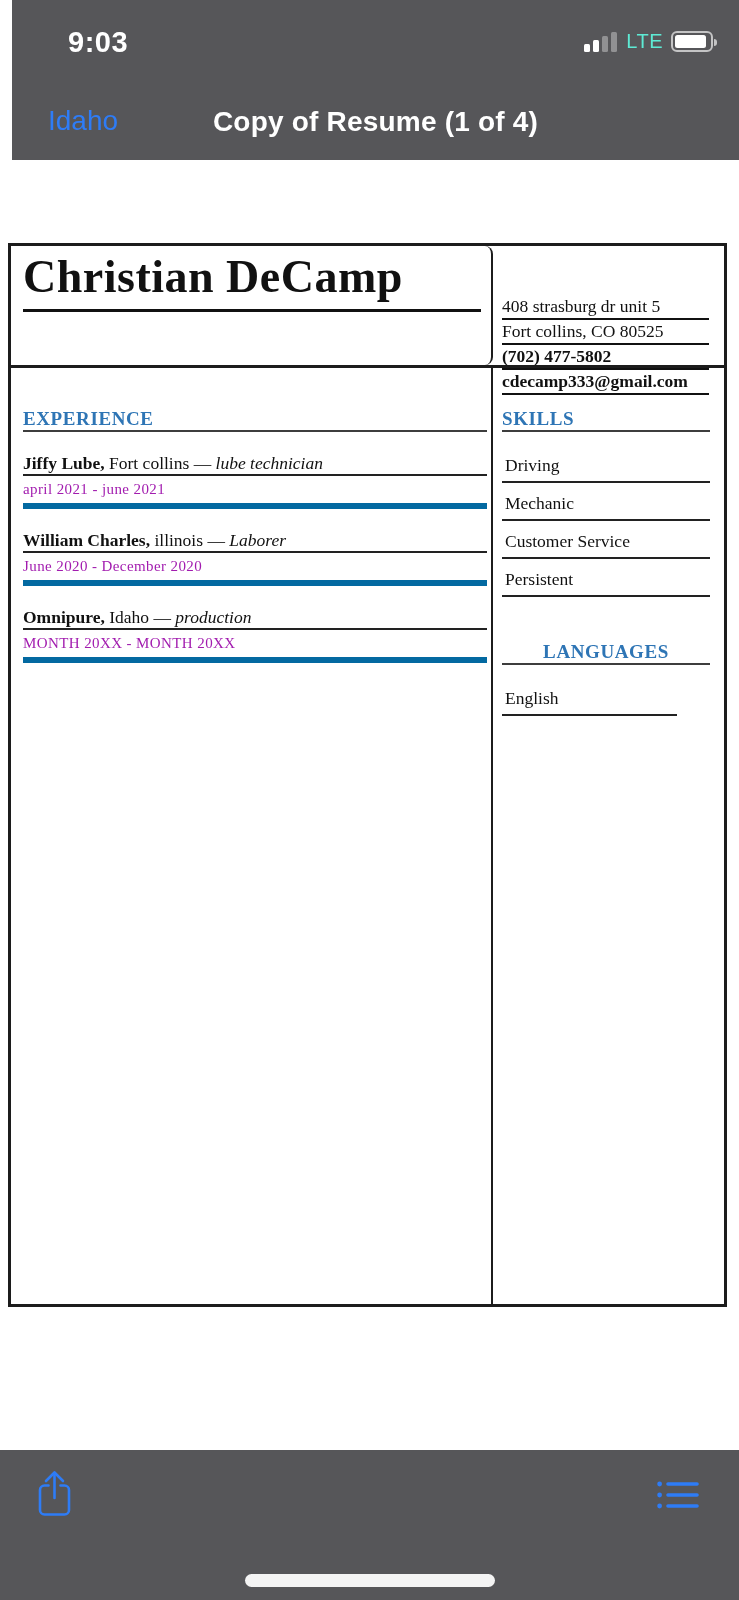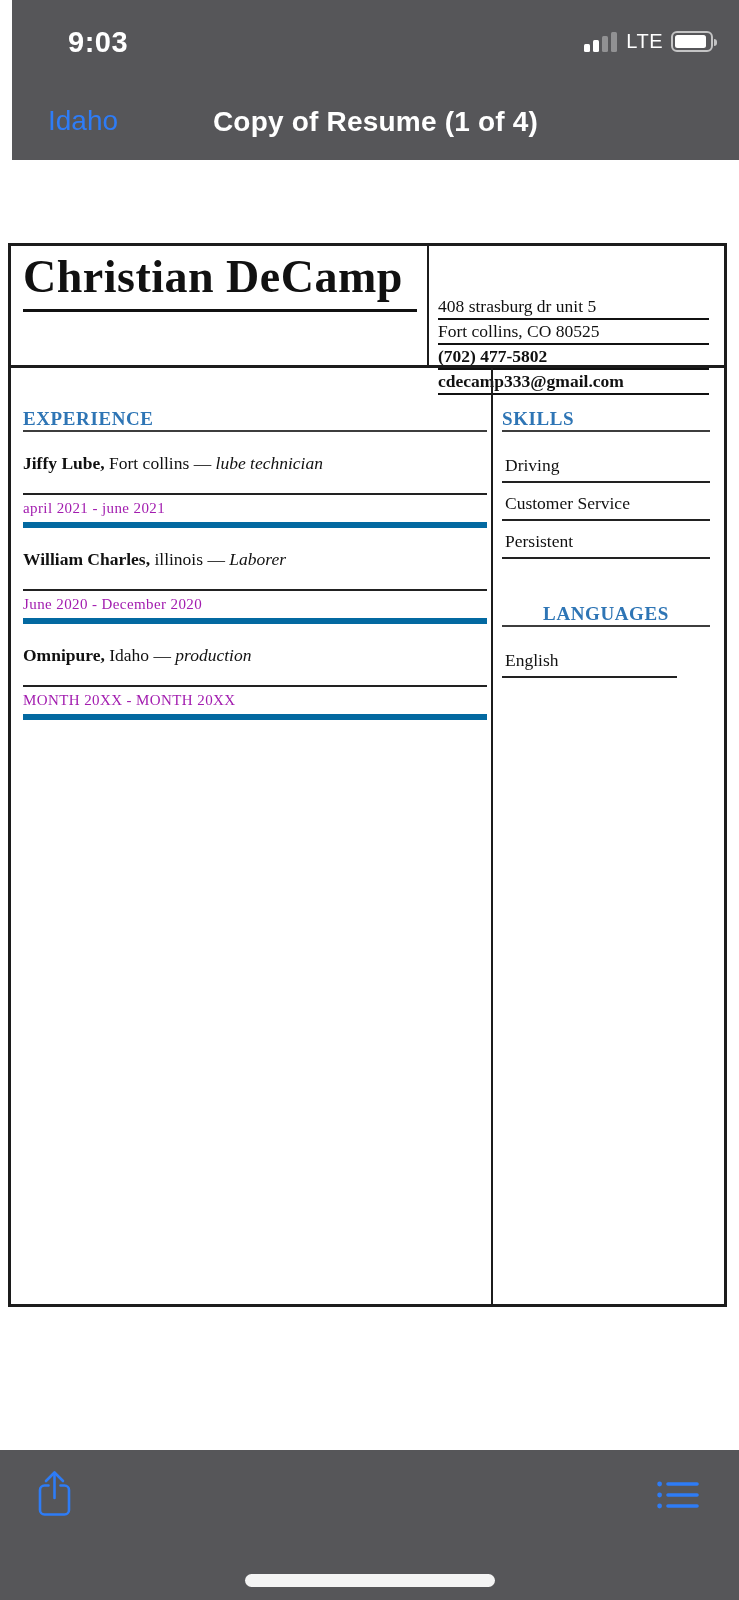--- a/index.html
+++ b/index.html
@@ -20,21 +20,21 @@
   }
   .time {
     position: absolute; left: 56px; top: 26px;
     color: #ffffff; font-size: 29px; font-weight: 700; letter-spacing: 0.5px;
   }
   .status-icons {
     position: absolute; right: 26px; top: 30px;
     display: flex; align-items: center; gap: 8px;
   }
   .signal-svg { display: block; }
-  .network-label { color: #ffffff; font-size: 20px; font-weight: 500; letter-spacing: 0.5px; }
+  .network-label { color: #5eead4; font-size: 20px; font-weight: 500; letter-spacing: 0.5px; }
   .battery {
     position: relative; width: 42px; height: 21px;
     border: 2px solid rgba(255,255,255,0.65); border-radius: 6px;
     padding: 2px;
   }
   .battery-fill { width: 90%; height: 100%; background: #ffffff; border-radius: 2.5px; }
   .battery-nub {
     position: absolute; right: -6px; top: 6px;
     width: 3px; height: 7px; background: rgba(255,255,255,0.65);
     border-radius: 0 3px 3px 0;
@@ -59,21 +59,21 @@
   .page {
     position: absolute; left: 8px; top: 83px;
     width: 719px; height: 1064px;
     border: 3px solid #1c1c1c;
     background: #fff;
     display: flex; flex-direction: column;
     font-family: "Liberation Serif", serif;
     color: #111;
   }
   .page-header { display: flex; height: 122px; border-bottom: 3px solid #1c1c1c; }
-  .name-cell { width: 418px; border-right: 2px solid #1c1c1c; padding: 4px 10px 0 12px; }
+  .name-cell { width: 482px; border-right: 2px solid #1c1c1c; padding: 4px 10px 0 12px; border-radius: 8px; }
   .resume-name {
     font-size: 46px; font-weight: 700; line-height: 1.18;
     letter-spacing: 0.5px; white-space: nowrap;
     border-bottom: 3px solid #111; padding-bottom: 5px;
   }
   .contact-cell { flex: 1; padding: 1px 15px 0 9px; margin-top: 48px; }
   .contact-line {
     font-size: 17.5px; line-height: 20px;
     padding: 1px 0 2px; border-bottom: 2px solid #111;
     white-space: nowrap;
@@ -85,21 +85,21 @@
   .col-right { flex: 1; padding: 40px 14px 0 9px; }
 
   .sec-heading {
     color: #2e75b5; font-size: 19px; font-weight: 700; letter-spacing: 0.6px;
     border-bottom: 2px solid #3d3d3d;
   }
   .mt-gap { margin-top: 44px; text-align: center; }
 
   .entry-title {
     margin-top: 22px; font-size: 17.5px; line-height: 19px;
-    padding-bottom: 20px; border-bottom: 2px solid #222;
+    padding-bottom: 1px; border-bottom: 2px solid #222;
     white-space: nowrap;
   }
   .entry-title .company { font-weight: 700; }
   .entry-title .role { font-style: italic; }
   .entry-date {
     font-size: 15px; color: #a21caf; letter-spacing: 0.4px;
     padding: 5px 0; border-bottom: 6px solid #0369a1;
   }
 
   .skill-item {
@@ -174,20 +174,21 @@
 
           <div class="entry-title"><span class="company">Omnipure,</span><span> Idaho — </span><span class="role">production</span></div>
           <div class="entry-date">MONTH 20XX - MONTH 20XX</div>
 
 
         </div>
 
         <div class="col-right">
           <div class="sec-heading">SKILLS</div>
           <div class="skill-item first">Driving</div>
+          <div class="skill-item">Mechanic</div>
           <div class="skill-item">Customer Service</div>
           <div class="skill-item">Persistent</div>
 
           <div class="sec-heading mt-gap">LANGUAGES</div>
           <div class="skill-item first lang-item">English</div>
         </div>
 
       </div>
     </div>
   </div>

